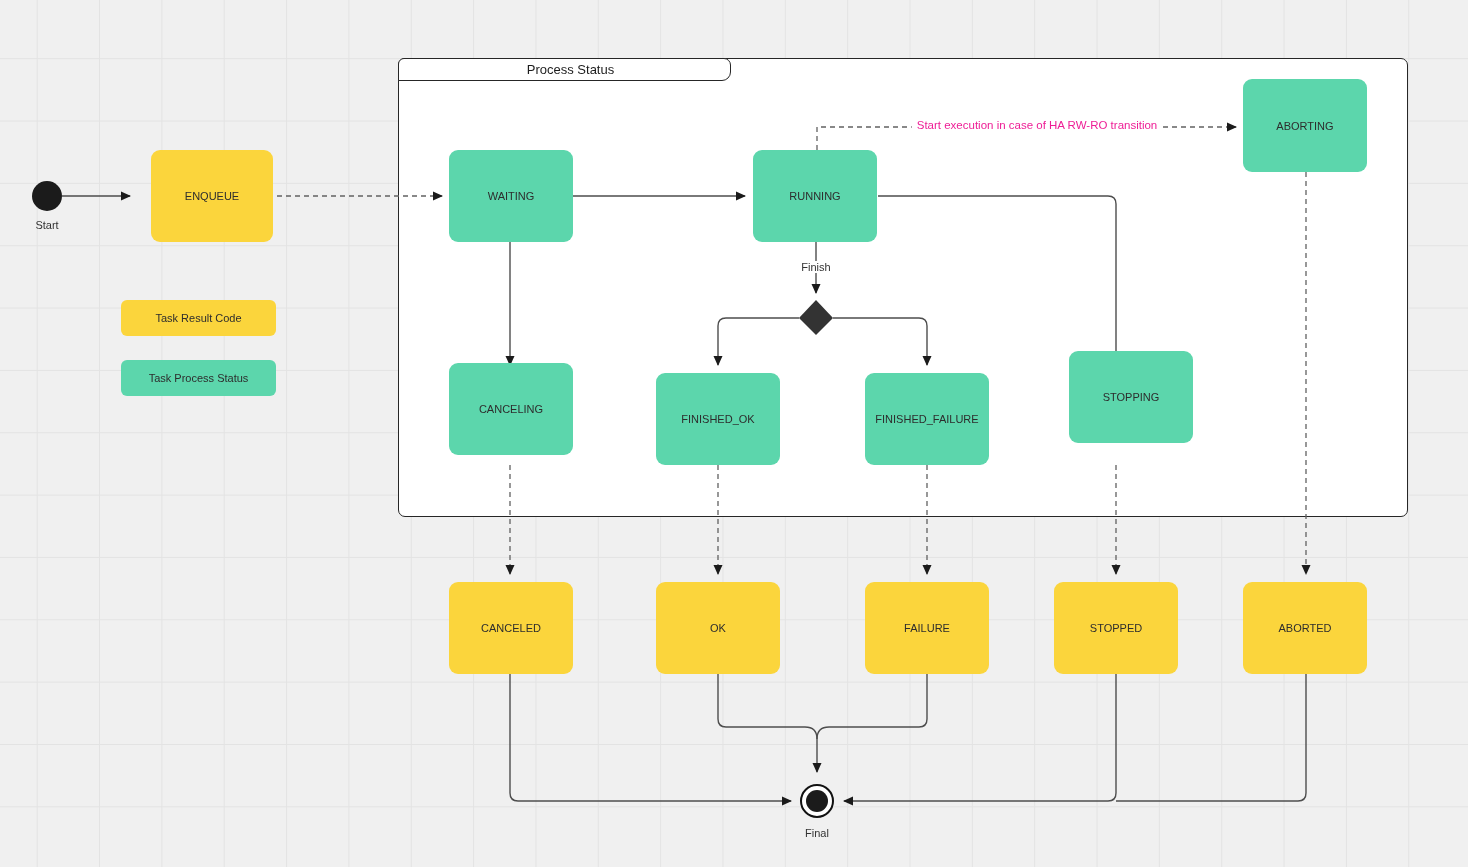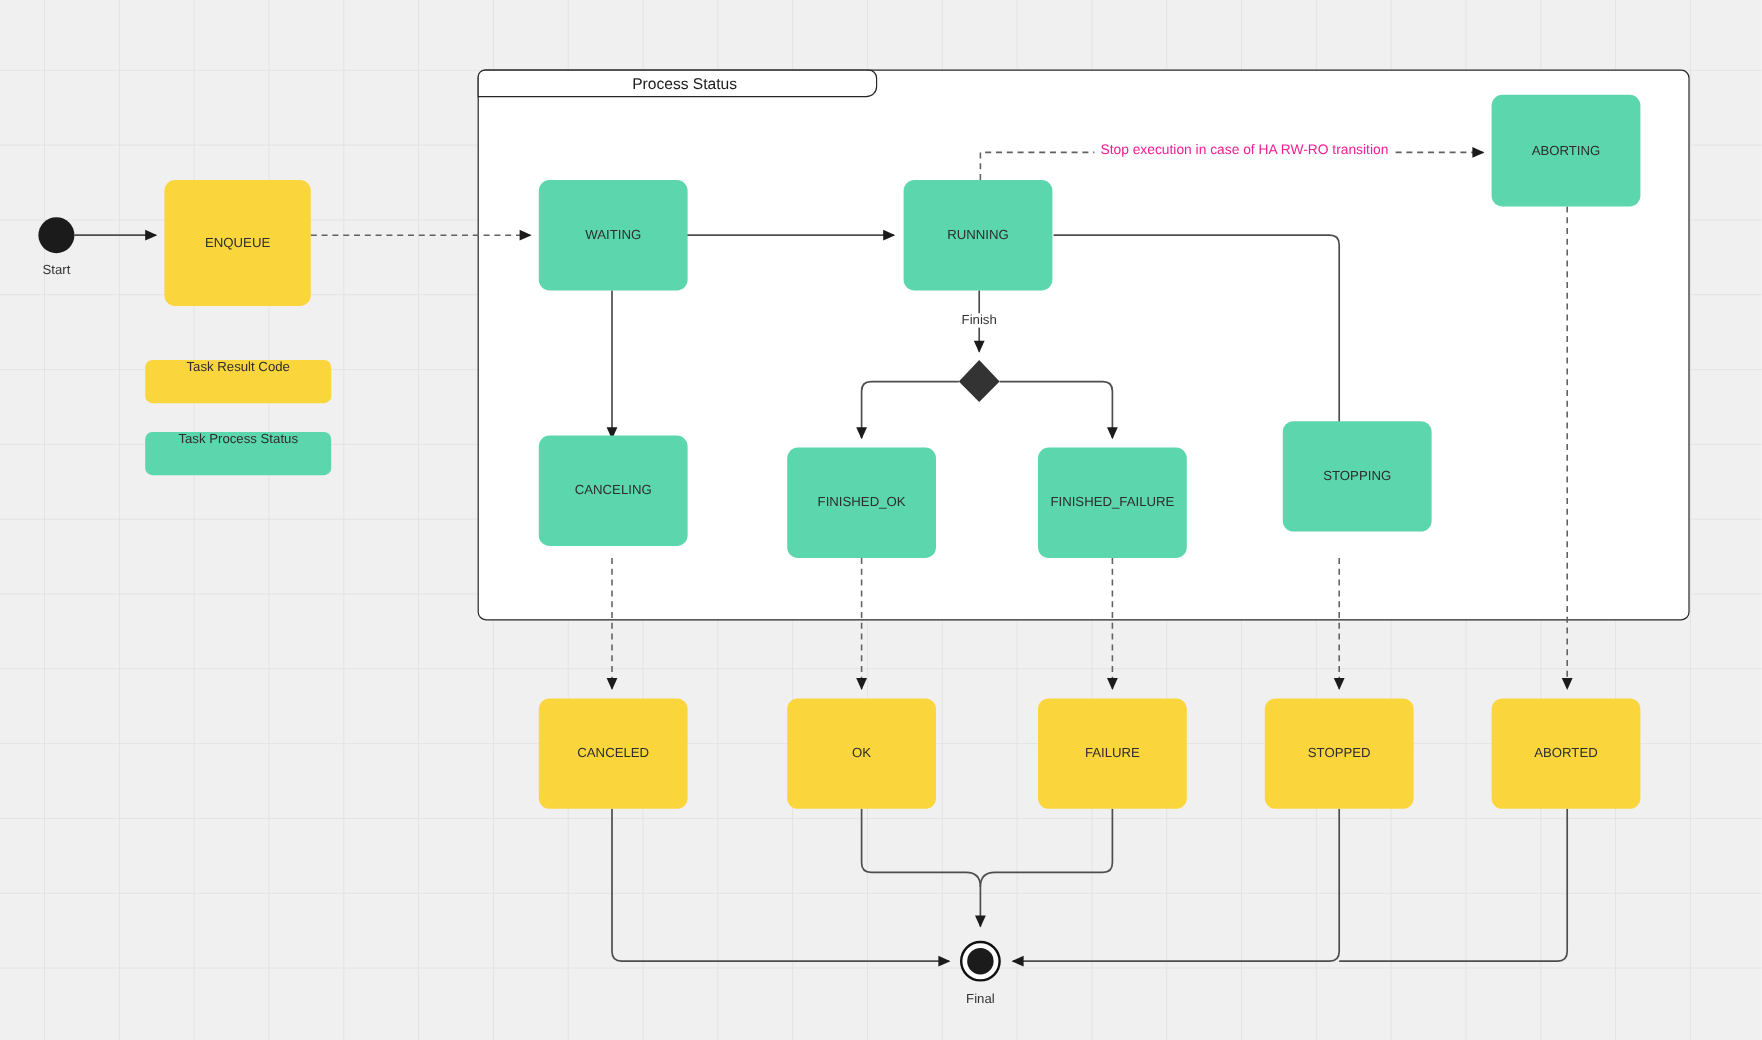--- a/index.html
+++ b/index.html
@@ -52,21 +52,21 @@
     border-radius: 9px;
     z-index: 5;
   }
   .node.green { background: #5cd6ac; }
   .node.yellow { background: #fbd53c; }
   .node.big { width: 124px; height: 92px; }
 
   .legend {
     position: absolute;
     width: 155px; height: 36px;
-    display: flex; justify-content: center;
+    display: flex; align-items: center; justify-content: center;
     font-size: 11px; color: #2d2d2d;
     border-radius: 6px;
     z-index: 5;
   }
 
   .start-dot {
     position: absolute;
     left: 32px; top: 181px;
     width: 30px; height: 30px;
     border-radius: 50%;
@@ -157,23 +157,23 @@
 
   <div class="start-dot"></div>
   <div class="tiny-label" style="left:47px; top:219px;">Start</div>
 
   <div class="final-ring">
     <div class="final-core"></div>
   </div>
   <div class="tiny-label" style="left:817px; top:827px;">Final</div>
 
   <div class="tiny-label on-line" style="left:816px; top:261px;">Finish</div>
-  <div class="note-pink">Stop execution in case of HA RW-RO transition</div>
-
-  <div class="node yellow" style="left:137px; top:150px; width:122px; height:105px;">
+  <div class="note-pink">Start execution in case of HA RW-RO transition</div>
+
+  <div class="node yellow" style="left:151px; top:150px; width:122px; height:92px;">
     <span>ENQUEUE</span>
   </div>
 
   <div class="node green big" style="left:449px; top:150px;">
     <span>WAITING</span>
   </div>
 
   <div class="node green big" style="left:753px; top:150px;">
     <span>RUNNING</span>
   </div>

